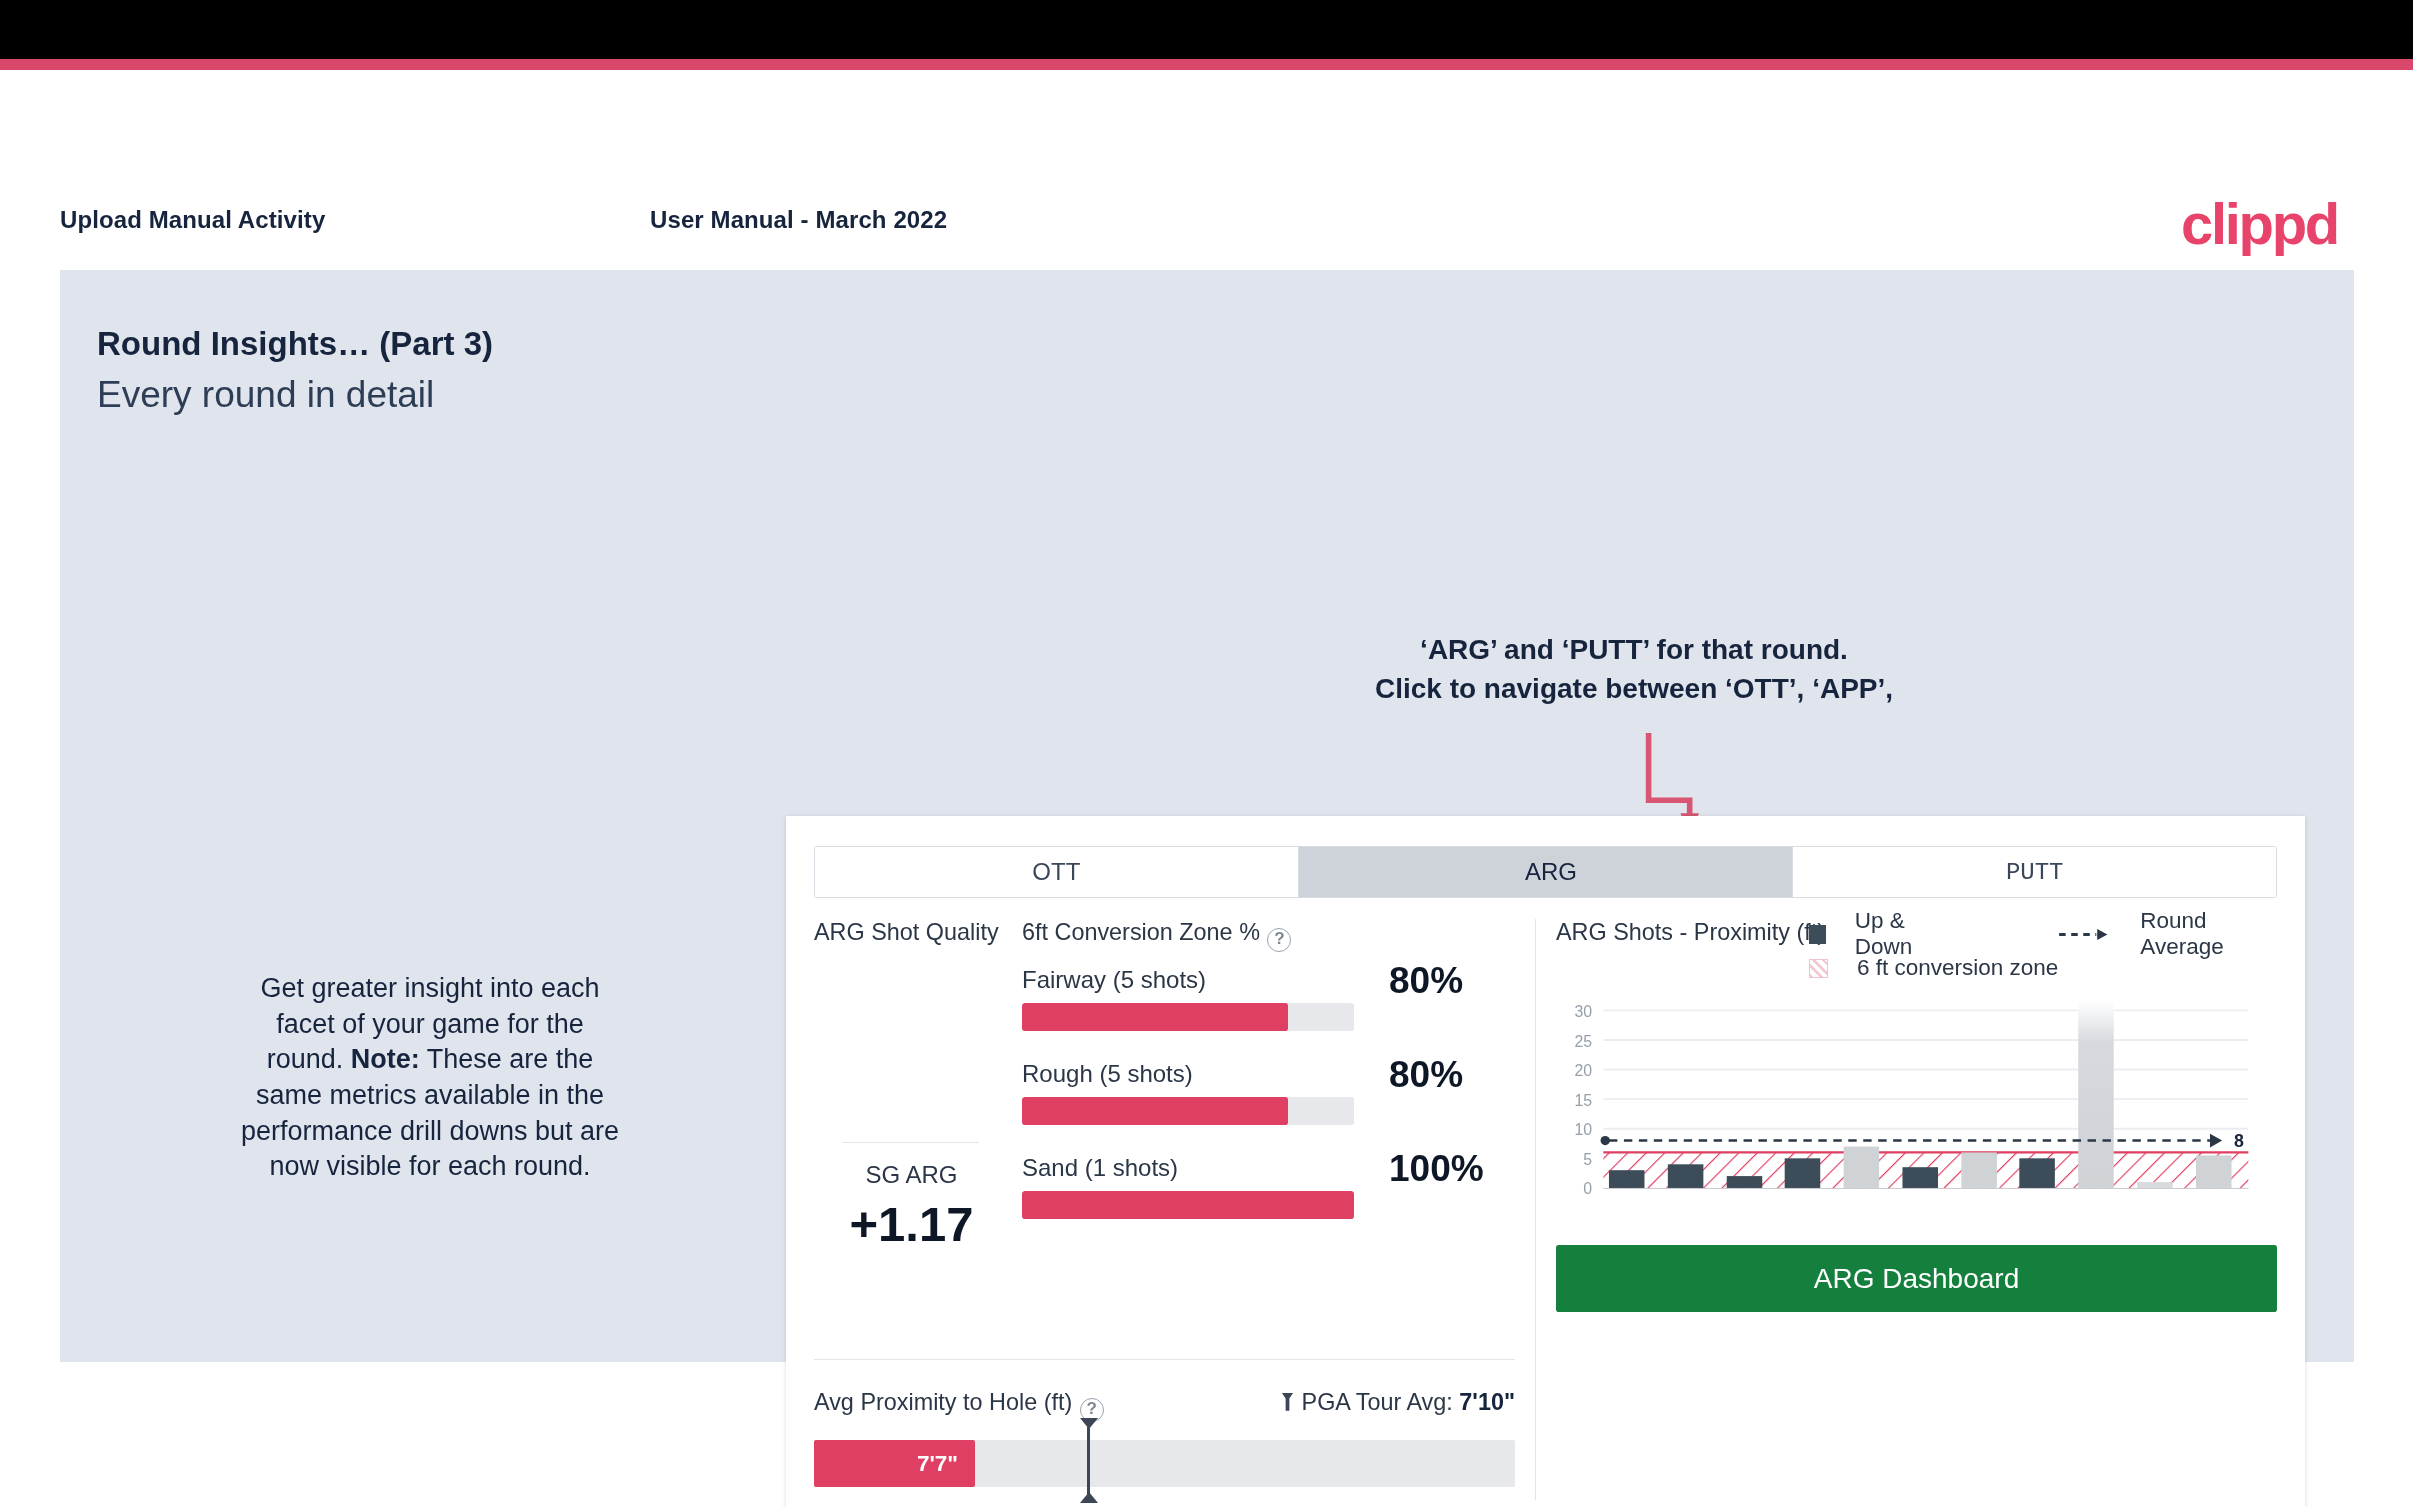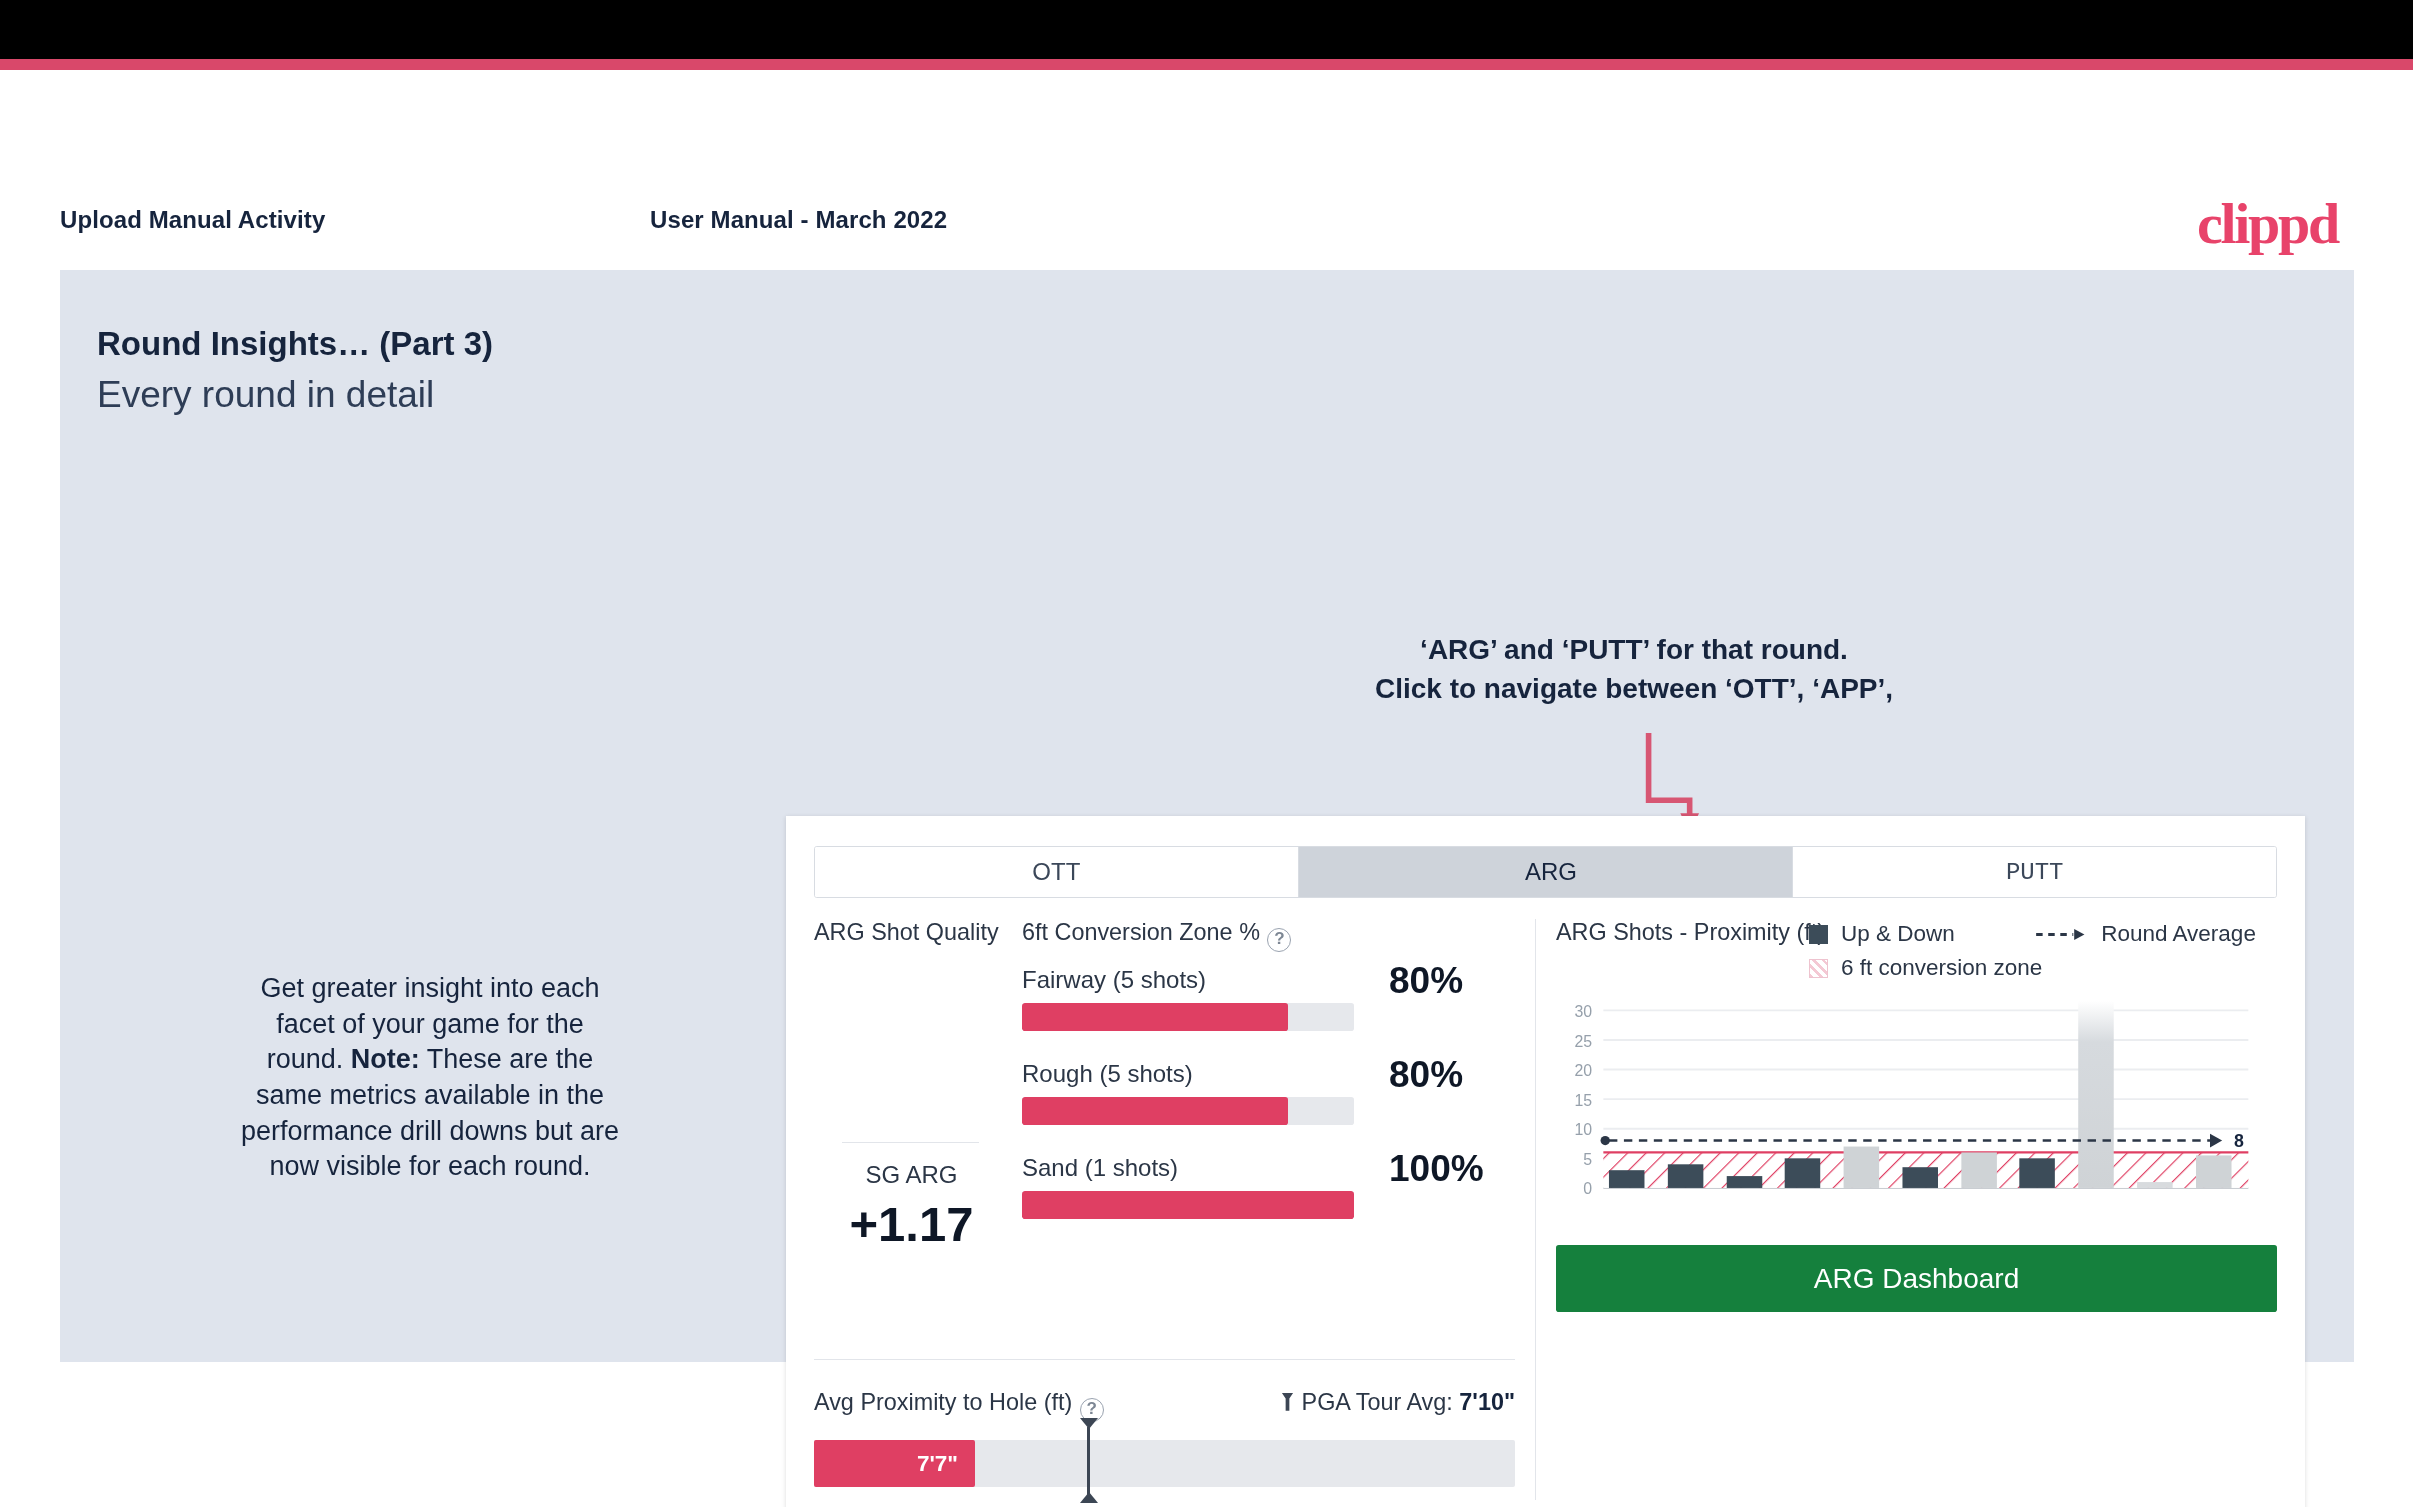--- a/index.html
+++ b/index.html
@@ -17,21 +17,21 @@
   .redbar   { position:absolute; left:0; top:59px; width:2413px; height:11.2px; background:#d9486a; }
 
   
   .header { position:absolute; left:0; top:70px; width:2413px; height:172px; background:#fff; }
   .hdr-item { position:absolute; font-size:24px; font-weight:700; color:#16243d; letter-spacing:0.1px; }
   .hdr-upload { left:60px; top:136px; }
   .hdr-manual { left:650px; top:136px; }
   .logo {
     position:absolute; right:75px; top:125px;
     font-size:58px; font-weight:800; color:#e8436a;
-    letter-spacing:-2.3px; font-family:Liberation Serif, serif;
+    letter-spacing:-2.3px; font-family:Liberation Sans, sans-serif;
     line-height:1;
   }
   .hdr-rule { position:absolute; left:60px; top:240px; width:2294px; height:2.8px; background:#d9486a; }
 
   
   .slide {
     position:absolute; left:60px; top:270px;
     width:2294px; height:1092px;
     background:#dfe4ed;
   }
@@ -133,21 +133,21 @@
   }
   .prox-marker { position:absolute; left:273px; top:508px; width:2.8px; height:73px; background:#3c4654; }
   .prox-cap-top { position:absolute; left:266px; top:499px; width:0;height:0;
       border-left:9.4px solid transparent;border-right:9.4px solid transparent;border-top:11.2px solid #3c4654; }
   .prox-cap-bot { position:absolute; left:266px; top:573px; width:0;height:0;
       border-left:9.4px solid transparent;border-right:9.4px solid transparent;border-bottom:11.2px solid #3c4654; }
 
   
   .r-title { position:absolute; left:0; top:0; font-size:23.4px; color:#2b3646; }
   .legend { position:absolute; left:253px; top:-1.9px; font-size:22.5px; color:#2b3646; }
-  .lg-row { display:flex; align-items:center; height:34px; }
+  .lg-row { display:flex; align-items:center; height:34px;gap:16px; }
   .lg-sq { width:19px; height:19px; background:#3c4c59; margin-right:13px; }
   .lg-hatch { width:19px; height:19px; margin-right:13px;
       background: repeating-linear-gradient(45deg,#f4c9d4 0 2.8px,#fff 2.8px 6.6px);
       border:0.9px solid #eec3cf; }
   .lg-dash { width:56px; margin-right:9.4px; display:flex; align-items:center; }
   .lg-gap { display:inline-block; width:81px; }
 
   
   .chart { position:absolute; left:0; top:82px; width:721px; height:215px; }
   .btn-dash {

